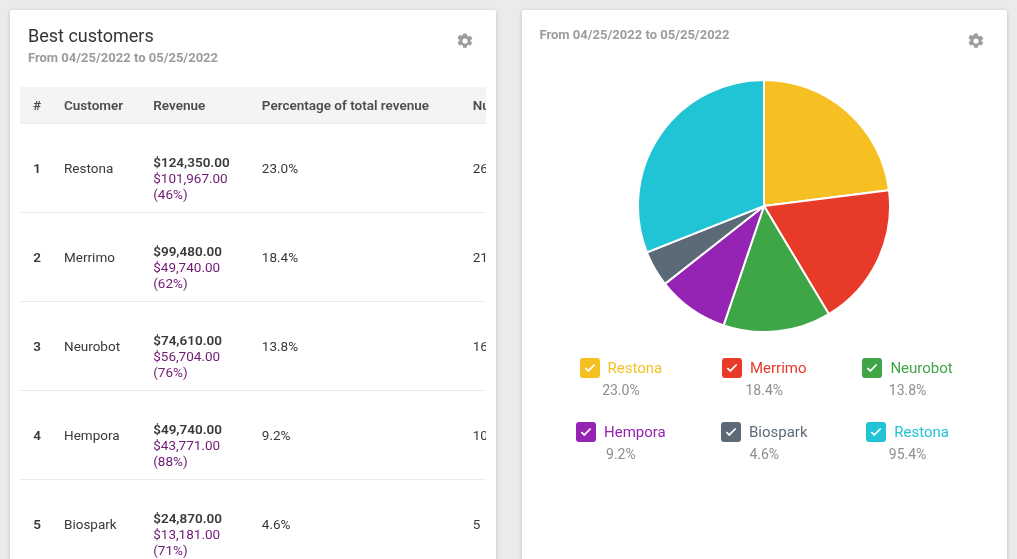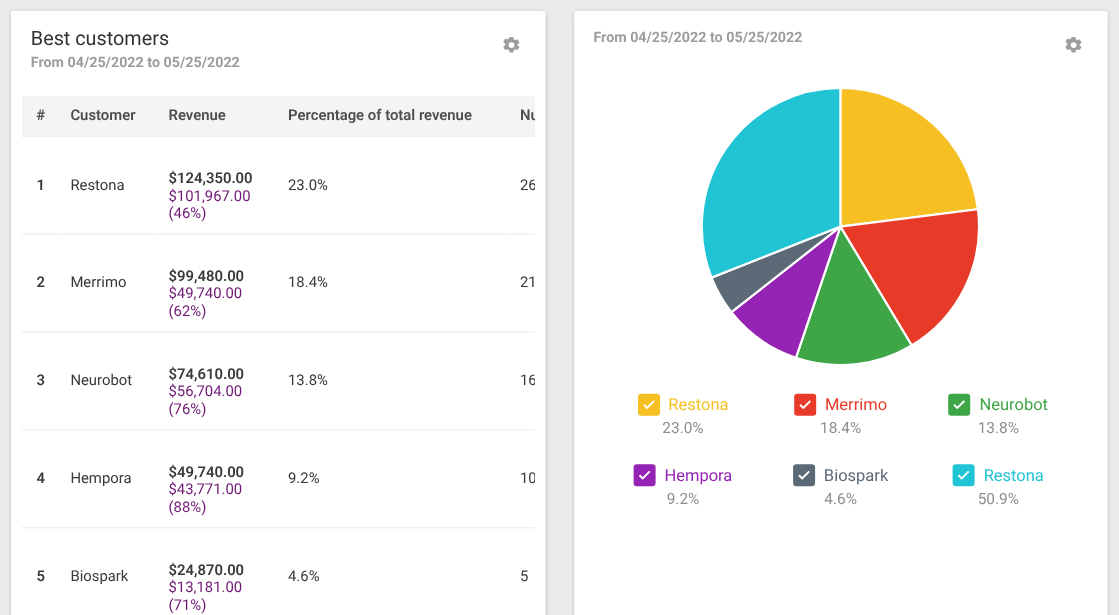--- a/index.html
+++ b/index.html
@@ -303,19 +303,19 @@
           </div>
           <div class="legend-item">
             <div class="legend-top">
               <span class="check" style="background:#20c4d4">
                 <svg viewBox="0 0 24 24">
                   <polyline points="4 12 9 17 20 6"></polyline>
                 </svg>
               </span>
               <span class="legend-label" style="color:#20c4d4">Restona</span>
             </div>
-            <div class="legend-pct">50.9%</div>
+            <div class="legend-pct">95.4%</div>
           </div>
         </div>
     </div>
   </div>
 
 </div>
 
 </body></html>

